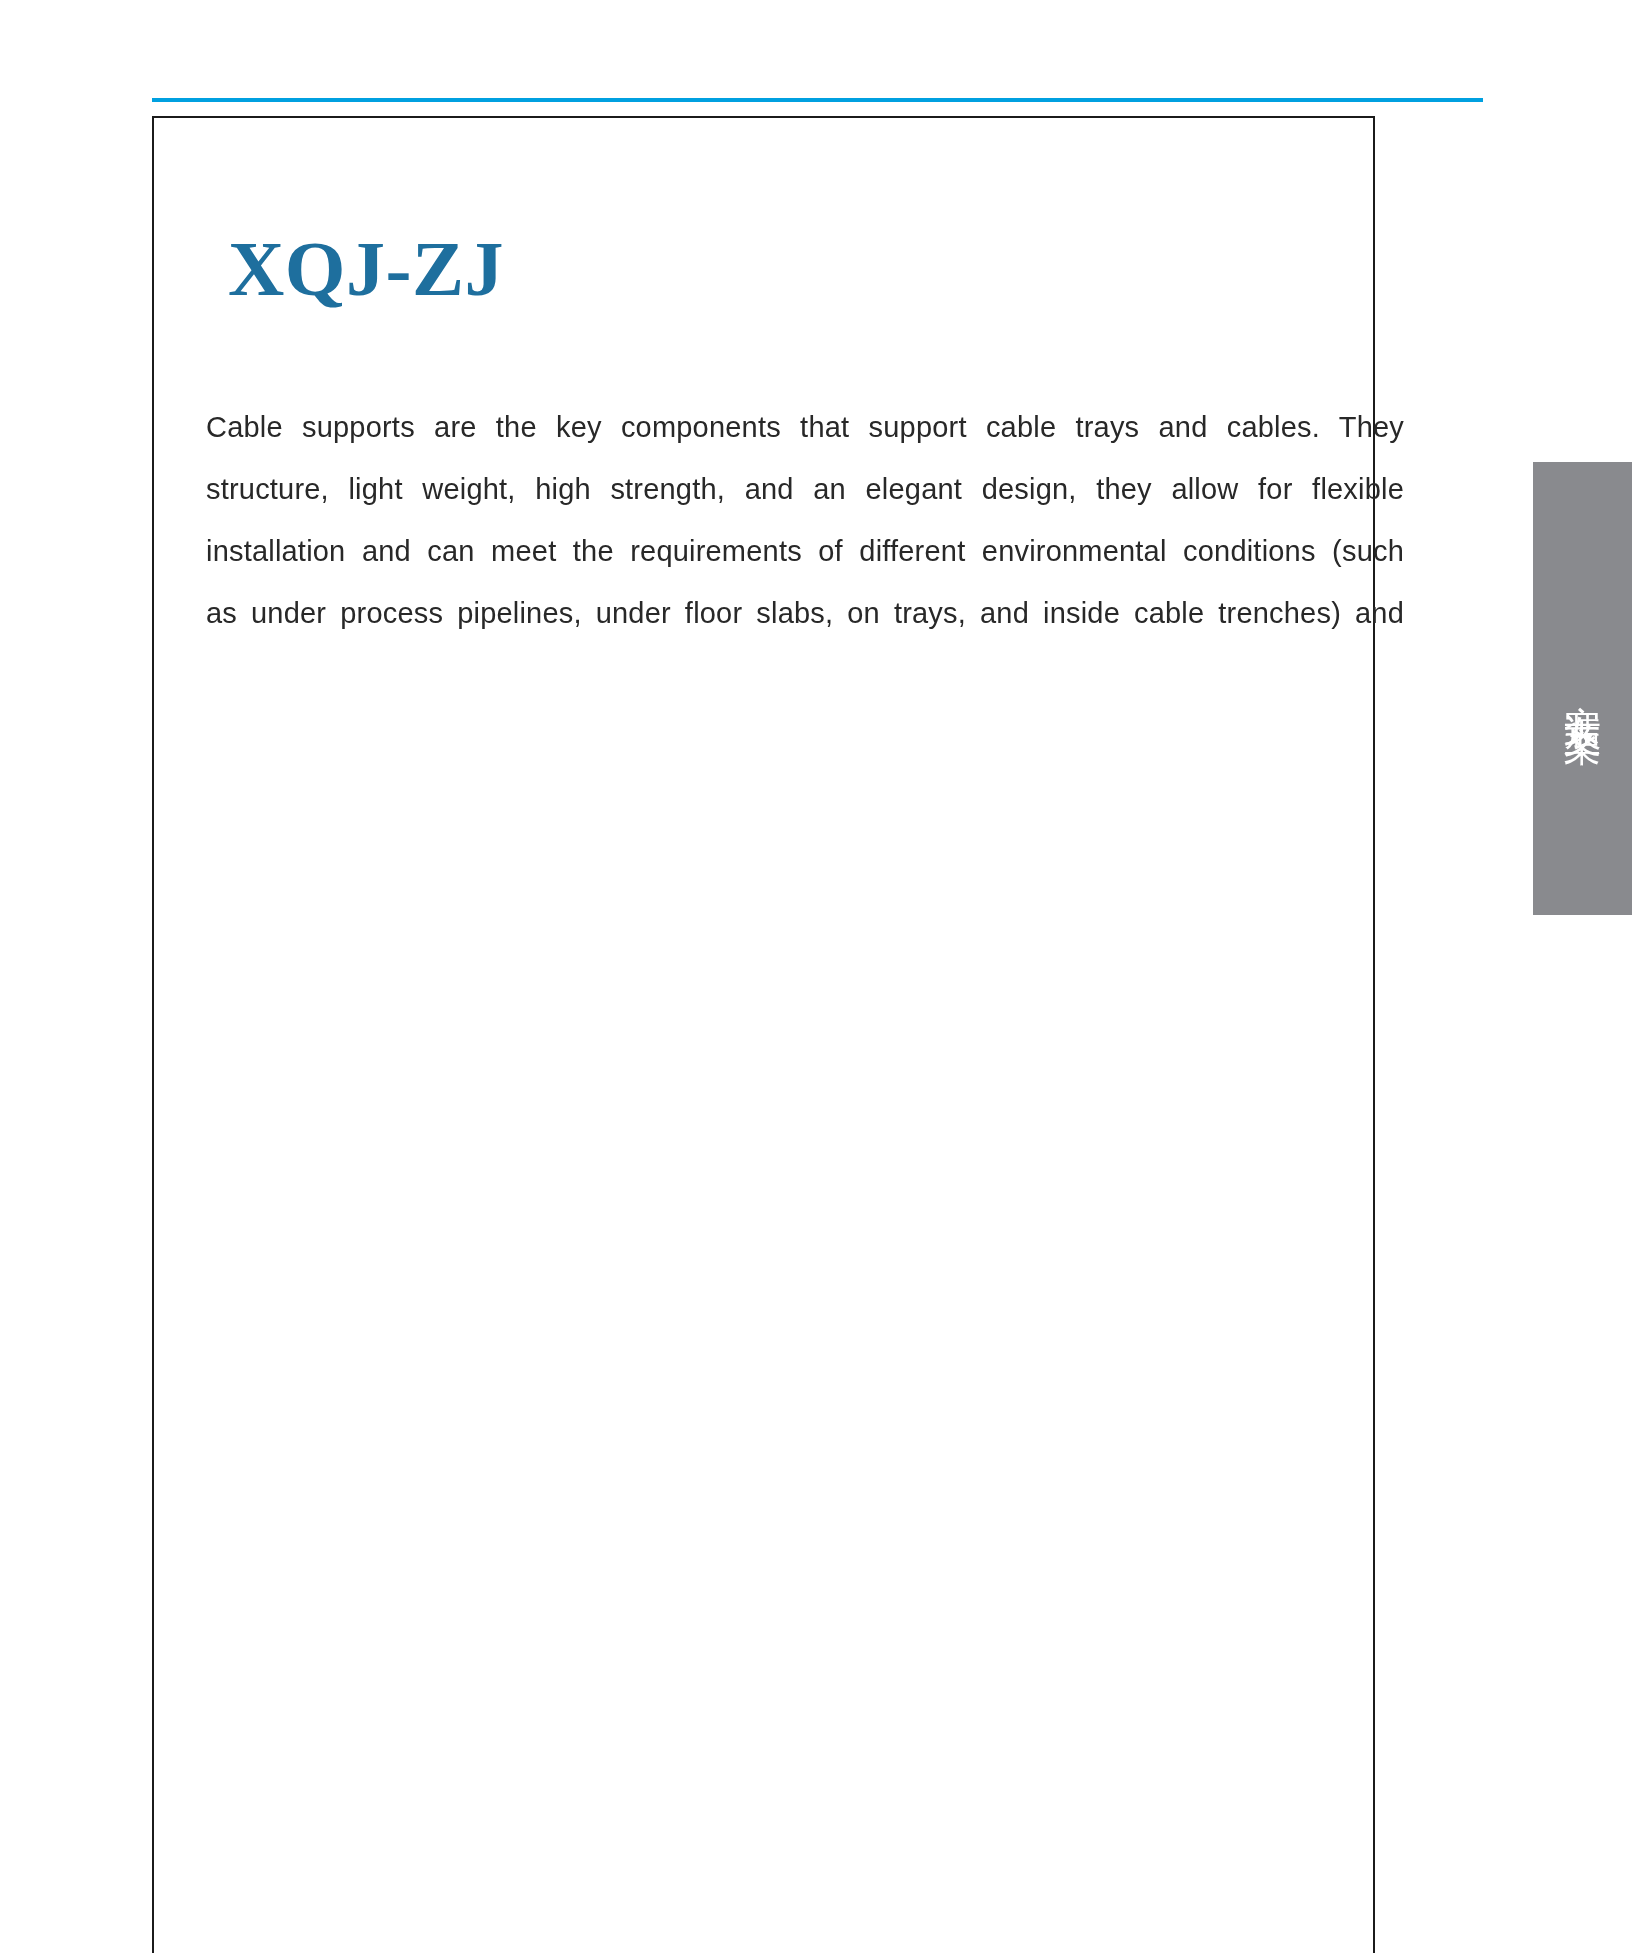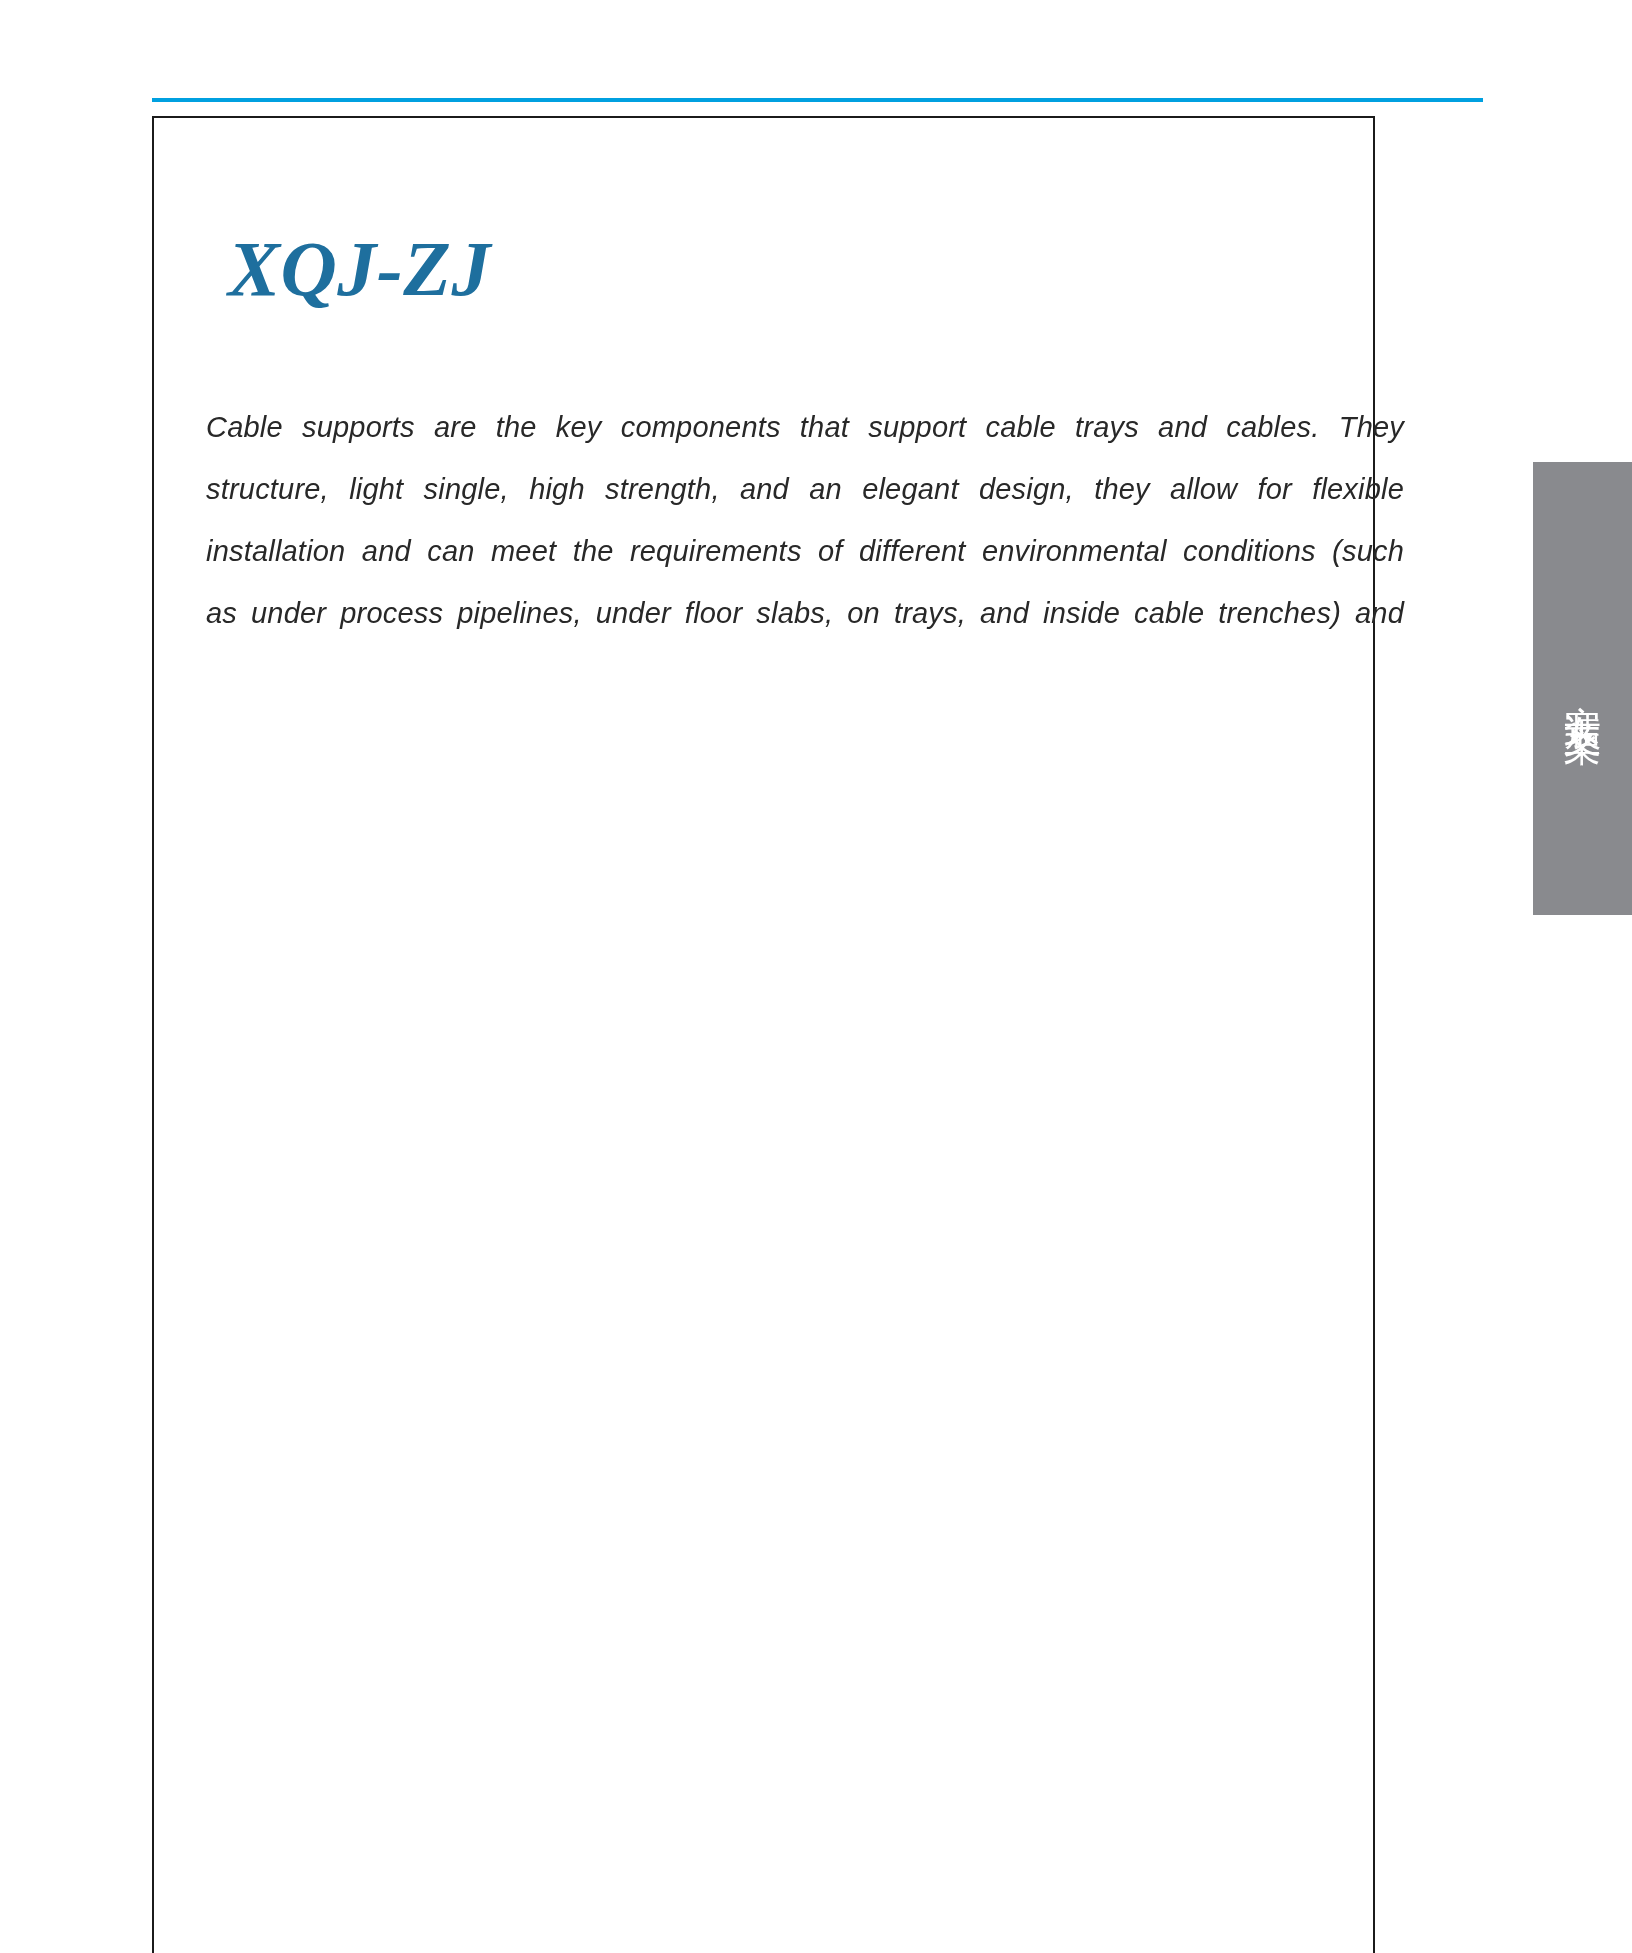--- a/index.html
+++ b/index.html
@@ -26,21 +26,20 @@
   .frame {
     position: absolute;
     left: 152px;
     top: 116px;
     width: 1223px;
     height: 1837px;
     box-sizing: border-box;
     border: 2px solid #1B1B1B;
     border-bottom: none;
     background: #ffffff;
-    font-style: italic;
   }
   .title {
     position: absolute;
     left: 74px;
     top: 108px;
     margin: 0;
     font-family: "Liberation Serif", serif;
     font-weight: 700;
     font-size: 78px;
     line-height: 86px;
@@ -94,21 +93,21 @@
 <div class="page">
 
   <div class="top-rule"></div>
 
   <div class="frame">
 
     <h1 class="title">XQJ-ZJ</h1>
 
     <div class="paragraph">
       <div class="pline">Cable supports are the key components that support cable trays and cables. They</div>
-      <div class="pline">structure, light single, high strength, and an elegant design, they allow for flexible</div>
+      <div class="pline">structure, light weight, high strength, and an elegant design, they allow for flexible</div>
       <div class="pline">installation and can meet the requirements of different environmental conditions (such</div>
       <div class="pline">as under process pipelines, under floor slabs, on trays, and inside cable trenches) and</div>
     </div>
 
   </div>
 
   <div class="side-tab">
     <span class="side-tab-label">安装支架</span>
   </div>
 

